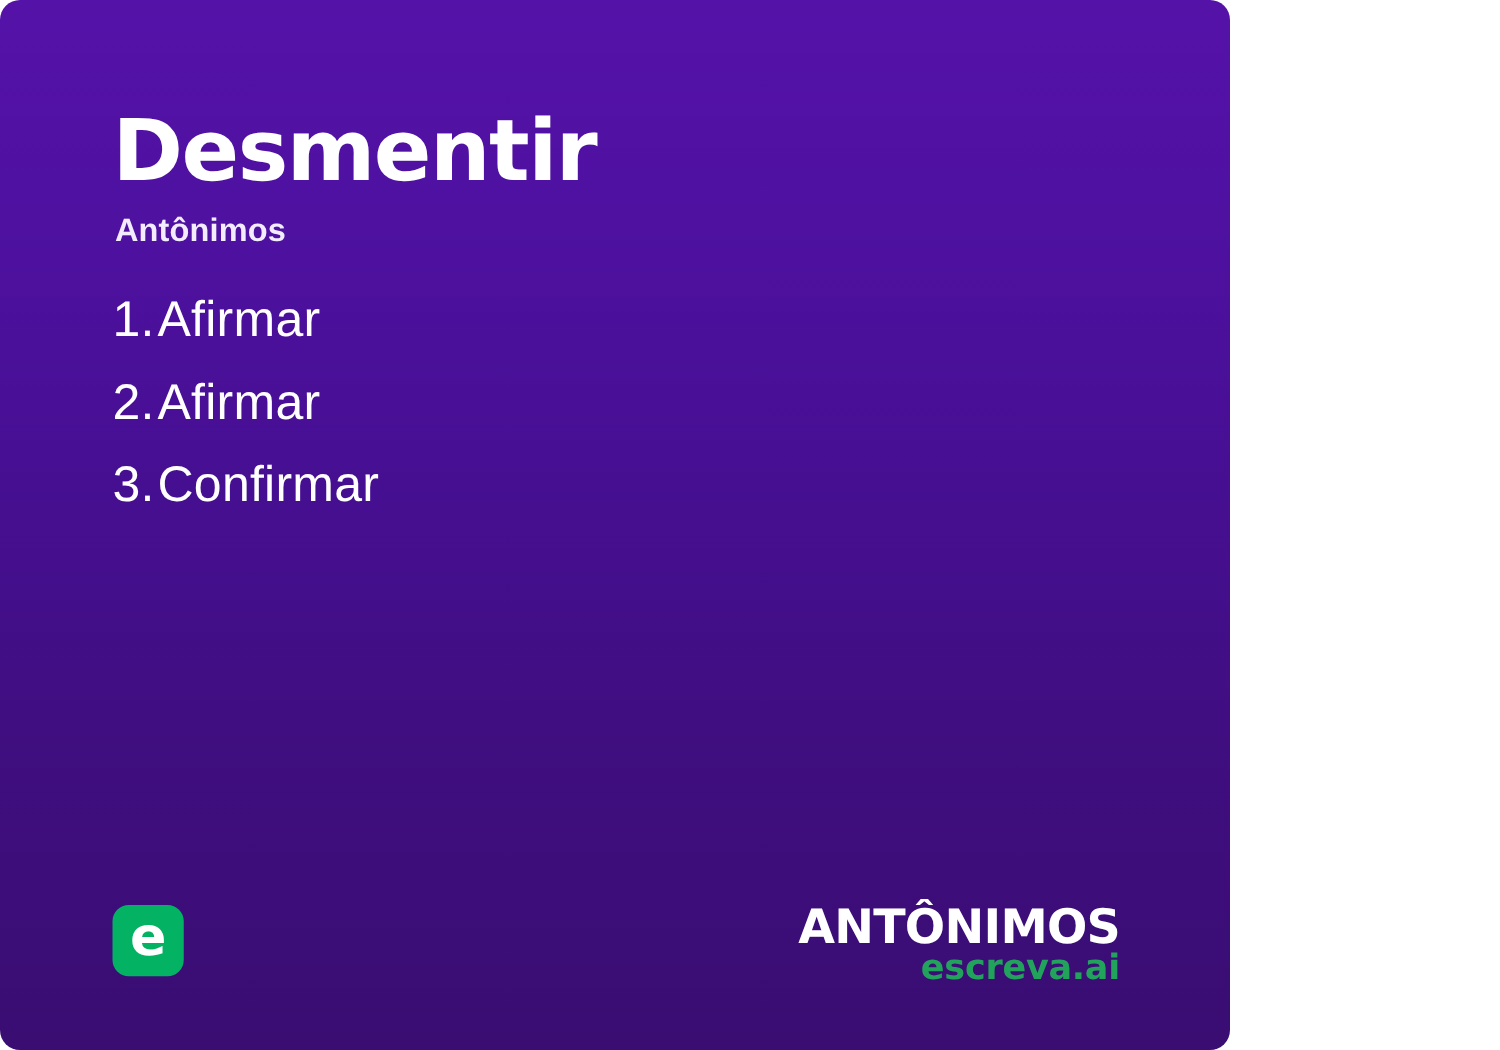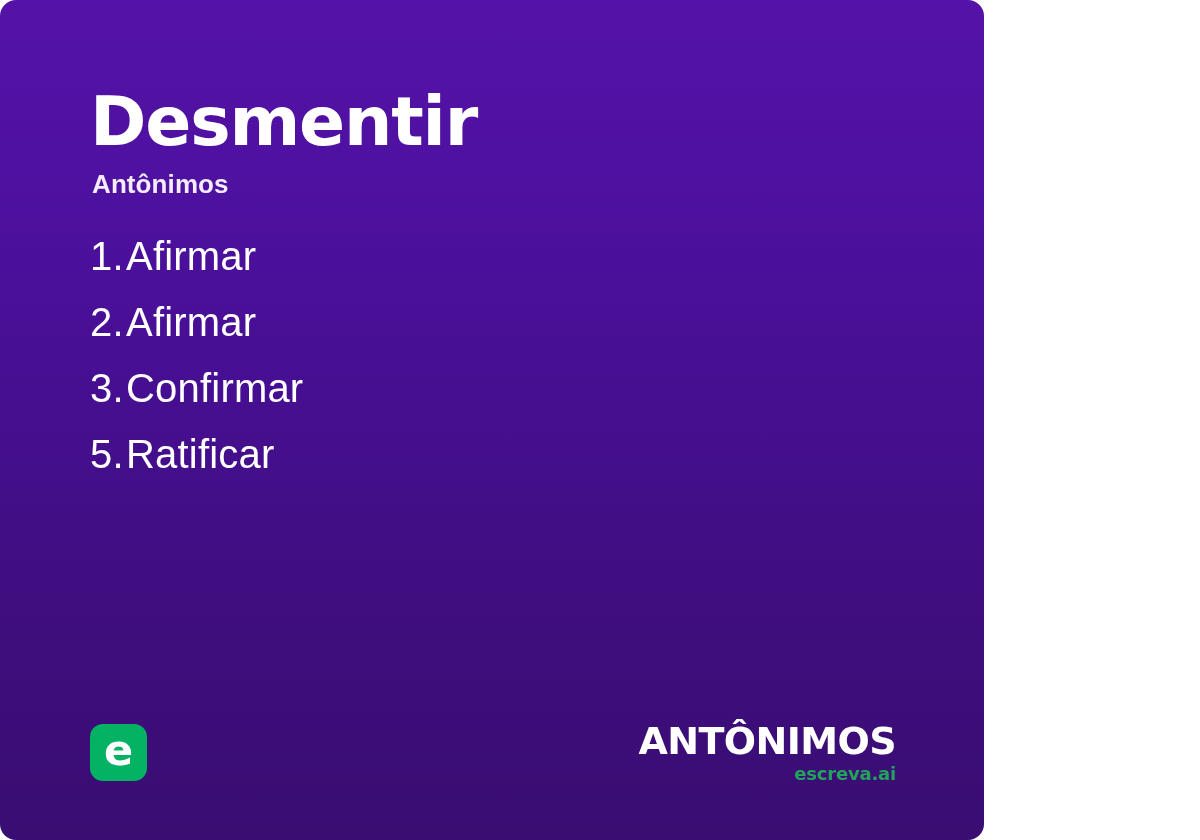--- a/index.html
+++ b/index.html
@@ -129,21 +129,21 @@
     font-size: 38px;
     line-height: 38px;
     font-weight: 700;
     letter-spacing: -0.6px;
     color: #ffffff;
   }
   .footer-logo .tagline {
     display: block;
     margin-top: 2px;
     font-family: "DejaVu Sans", "Liberation Sans", sans-serif;
-    font-size: 18px;
+    font-size: 28px;
     line-height: 24px;
     font-weight: 700;
     letter-spacing: -0.2px;
     color: #22a35c;
   }
 </style>
 </head>
 <body>
 
 <div class="card">
@@ -400,23 +400,20 @@
   <ol class="syn-list">
     <li>
       <span class="idx">1.</span><span>Afirmar</span>
     </li>
     <li>
       <span class="idx">2.</span><span>Afirmar</span>
     </li>
     <li>
       <span class="idx">3.</span><span>Confirmar</span>
     </li>
-    <li>
-      <span class="idx">5.</span><span>Ratificar</span>
-    </li>
   </ol>
 
   <div class="brand-badge">
     <span class="glyph">e</span>
   </div>
 
   <div class="footer-logo">
     <span class="wordmark">ANTÔNIMOS</span>
     <span class="tagline">escreva.ai</span>
   </div>

